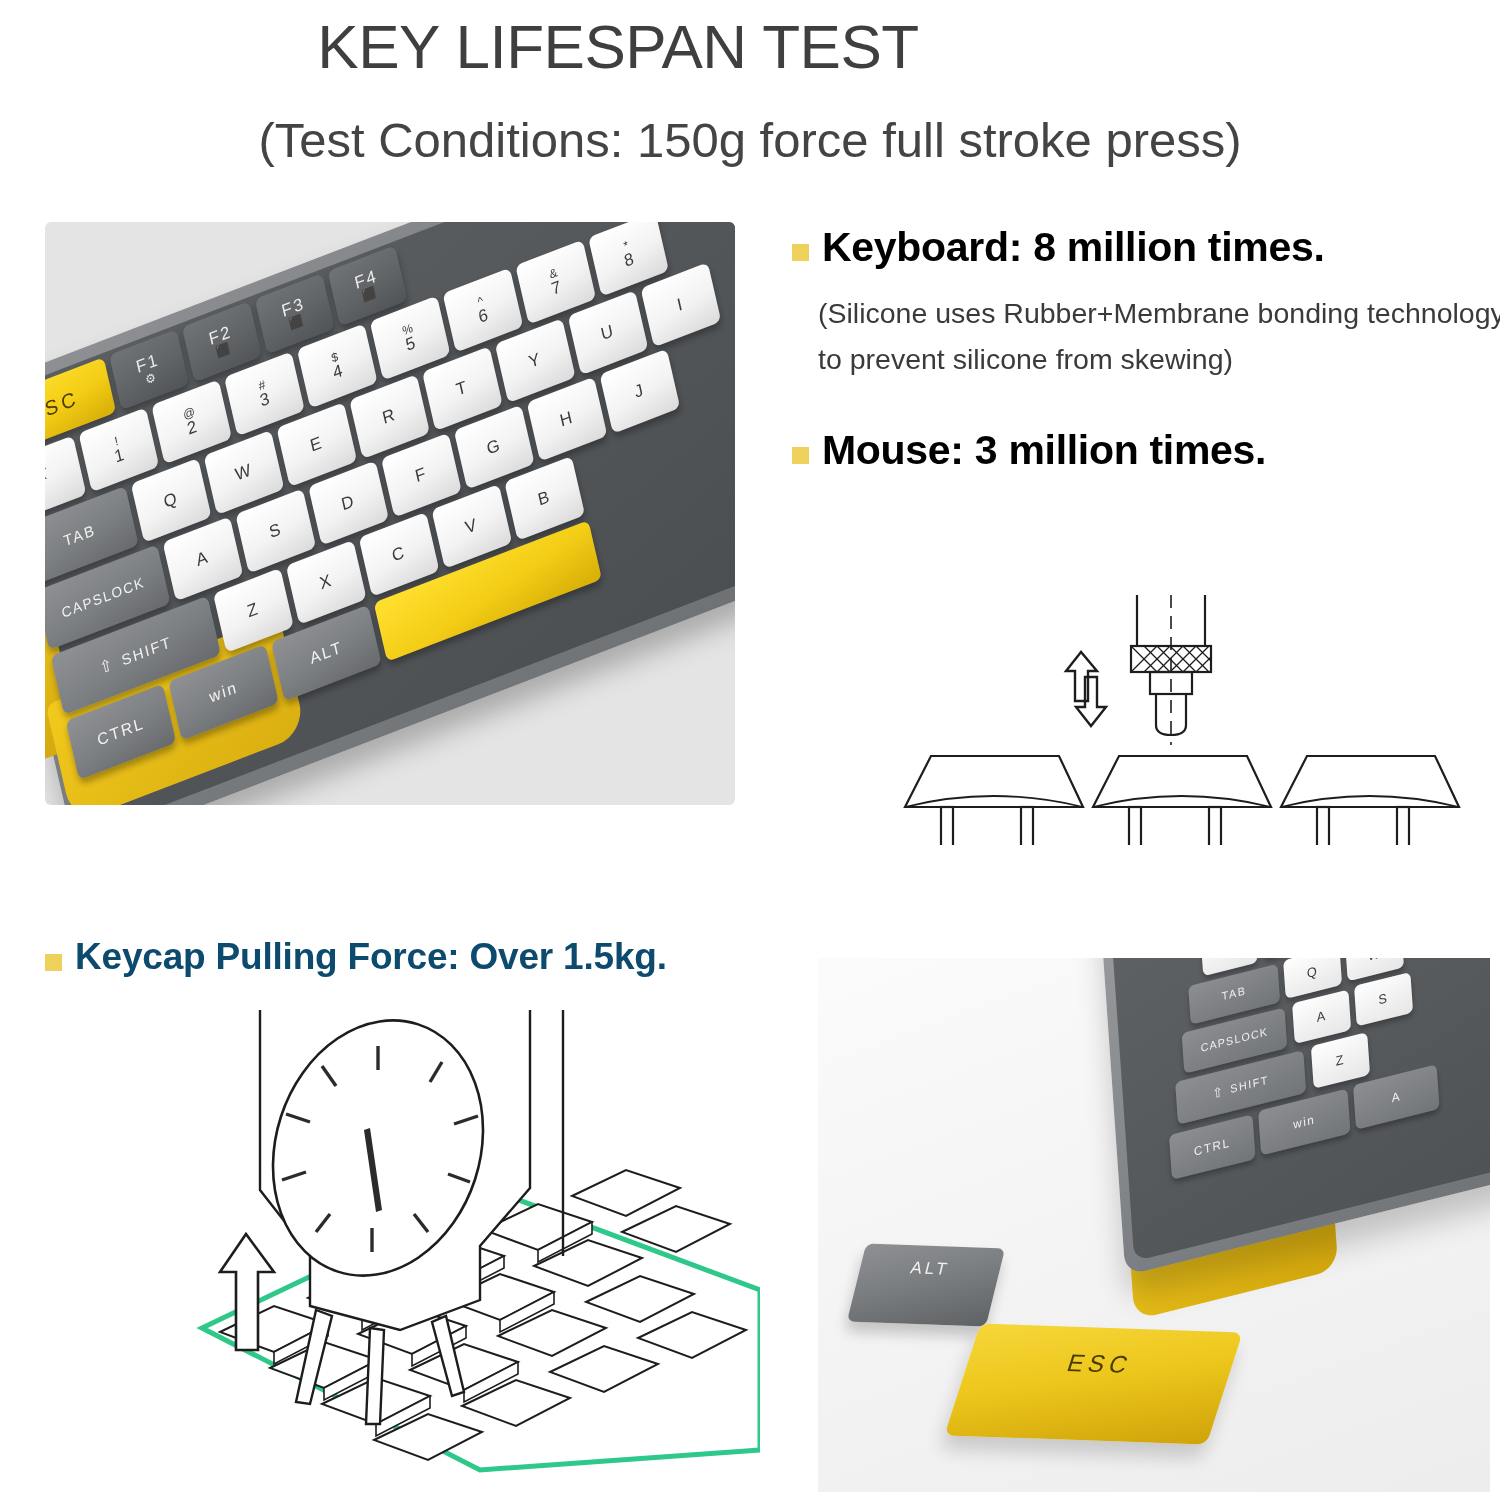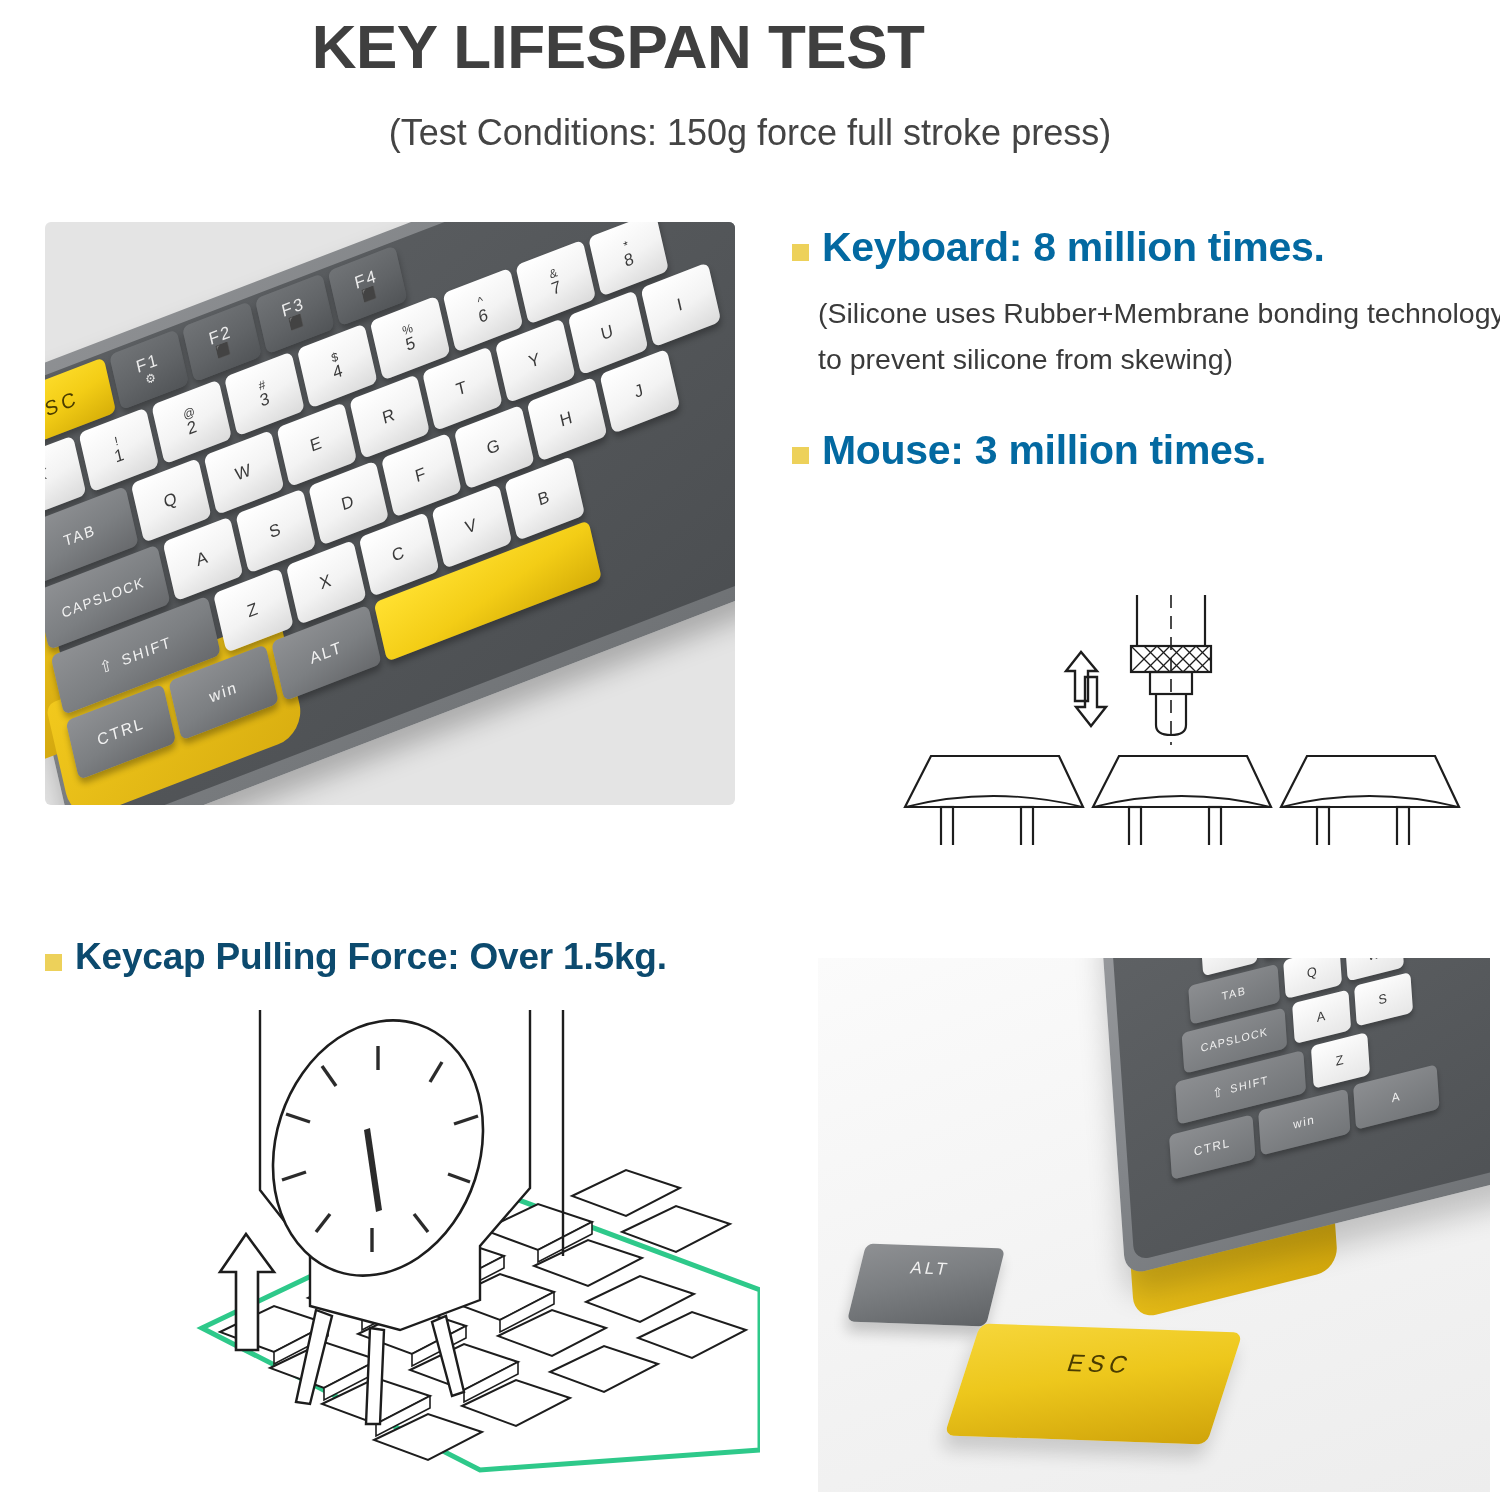--- a/index.html
+++ b/index.html
@@ -10,27 +10,27 @@
     color:#3d3d3d;
     overflow:hidden;
     position:relative;
   }
   .page{position:relative;width:1500px;height:1500px;}
 
   
   .title{
     position:absolute; left:0; top:14px; width:1236px;
     text-align:center;
-    font-size:62px; font-weight:bold; letter-spacing:-0.5px;
+    font-size:62px; font-weight:normal; letter-spacing:-0.5px;
     color:#3f3f3f; line-height:1.08;
   }
   .subtitle{
     position:absolute; left:0; top:112px; width:1500px;
     text-align:center;
-    font-size:36px; font-weight:normal; color:#444;
+    font-size:49px; font-weight:normal; color:#444;
   }
 
   
   .photo-tl{
     position:absolute; left:45px; top:222px; width:690px; height:583px;
     background:#e4e4e4; border-radius:6px; overflow:hidden;
   }
   .kb1{
     position:absolute; left:-90px; top:-50px; width:950px; height:760px;
     transform:rotate(-21deg) skewX(-8deg);
@@ -75,21 +75,21 @@
   .kc .sub{display:block;font-size:12px;letter-spacing:1px;opacity:.95;}
   .kc .top{display:block;font-size:12px;letter-spacing:1px;}
 
   
   .right-col{position:absolute;left:792px;top:222px;width:700px;}
   .bullet-row{display:flex;align-items:flex-start;}
   .sq{
     width:17px;height:17px;background:#edd15a;flex:0 0 auto;
     margin-top:22px;margin-right:13px;
   }
-  .head-1{font-size:41px;font-weight:bold;color:#0369a1;line-height:1.22;letter-spacing:-0.3px;}
+  .head-1{font-size:41px;font-weight:bold;color:#000000;line-height:1.22;letter-spacing:-0.3px;}
   .para{
     margin-top:18px;margin-left:26px;
     font-size:28.5px;line-height:1.62;color:#3a3a3a;
     width:690px;
   }
   .head-2-wrap{margin-top:43px;}
 
   
   .diag-press{position:absolute;left:845px;top:595px;width:645px;height:250px;}
 

